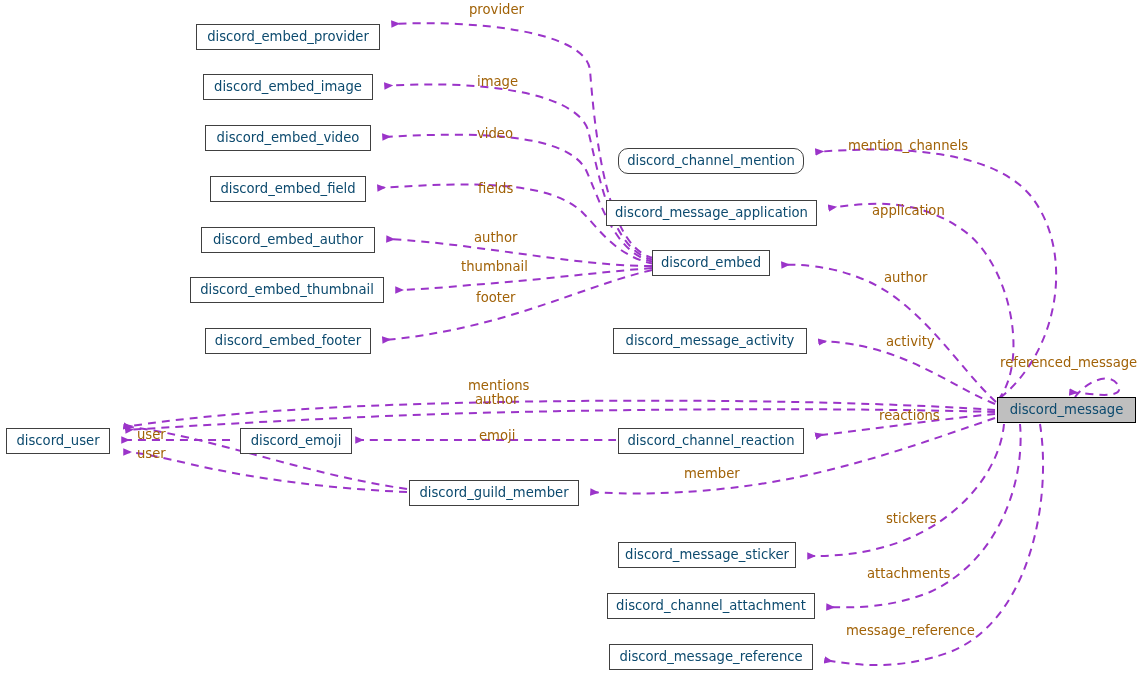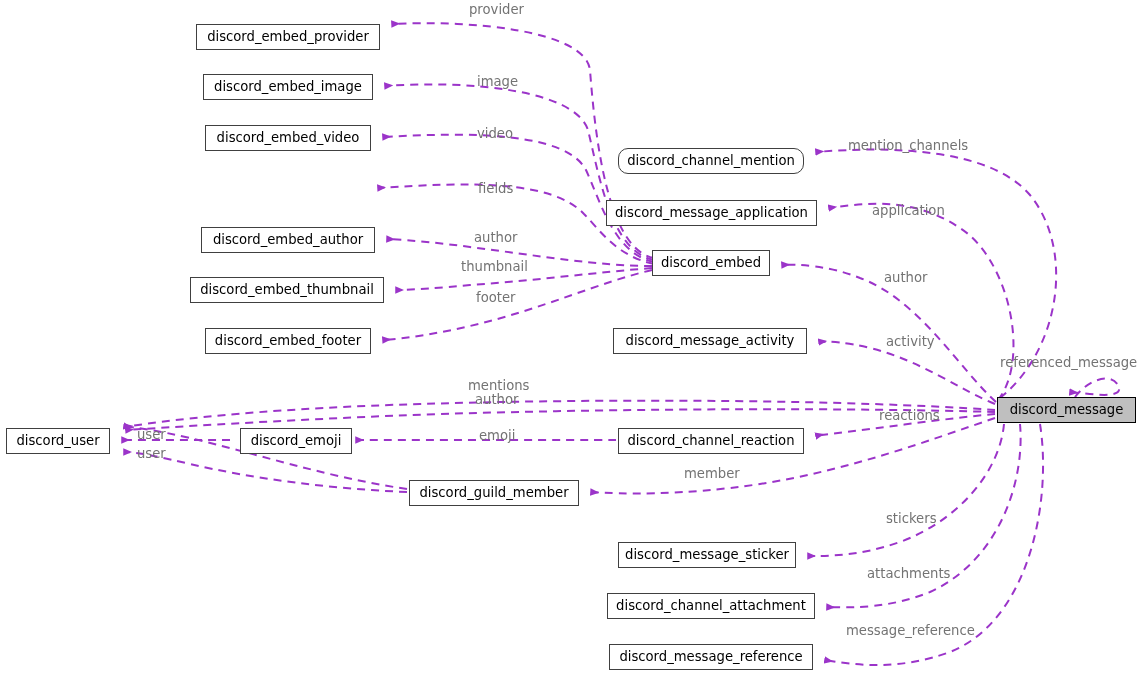--- a/index.html
+++ b/index.html
@@ -24,38 +24,38 @@
     top: 0;
     width: 1143px;
     height: 682px;
     pointer-events: none;
   }
   .node {
     position: absolute;
     box-sizing: border-box;
     border: 1px solid #404040;
     background: #ffffff;
-    color: #000000;
+    color: #0c4a6e;
     font-size: 13.2px;
     line-height: 1;
     display: flex;
     align-items: center;
     justify-content: center;
     white-space: nowrap;
     height: 26px;
     padding: 0 0;
   }
   .node.highlight {
     background: #bfbfbf;
     border-color: #000000;
   }
   .edge-label {
     position: absolute;
     font-size: 13.2px;
-    color: #737373;
+    color: #a16207;
     white-space: nowrap;
     line-height: 1.1;
     text-align: center;
   }
 </style>
 </head>
 <body>
 
 <div id="diagram">
 
@@ -117,20 +117,23 @@
   </svg>
 
   <div class="node" style="left:196px; top:24px; width:184px;">
     <span>discord_embed_provider</span>
   </div>
   <div class="node" style="left:203px; top:74px; width:170px;">
     <span>discord_embed_image</span>
   </div>
   <div class="node" style="left:205px; top:125px; width:166px;">
     <span>discord_embed_video</span>
+  </div>
+  <div class="node" style="left:210px; top:176px; width:156px;">
+    <span>discord_embed_field</span>
   </div>
   <div class="node" style="left:201px; top:227px; width:174px;">
     <span>discord_embed_author</span>
   </div>
   <div class="node" style="left:190px; top:277px; width:194px;">
     <span>discord_embed_thumbnail</span>
   </div>
   <div class="node" style="left:205px; top:328px; width:166px;">
     <span>discord_embed_footer</span>
   </div>

